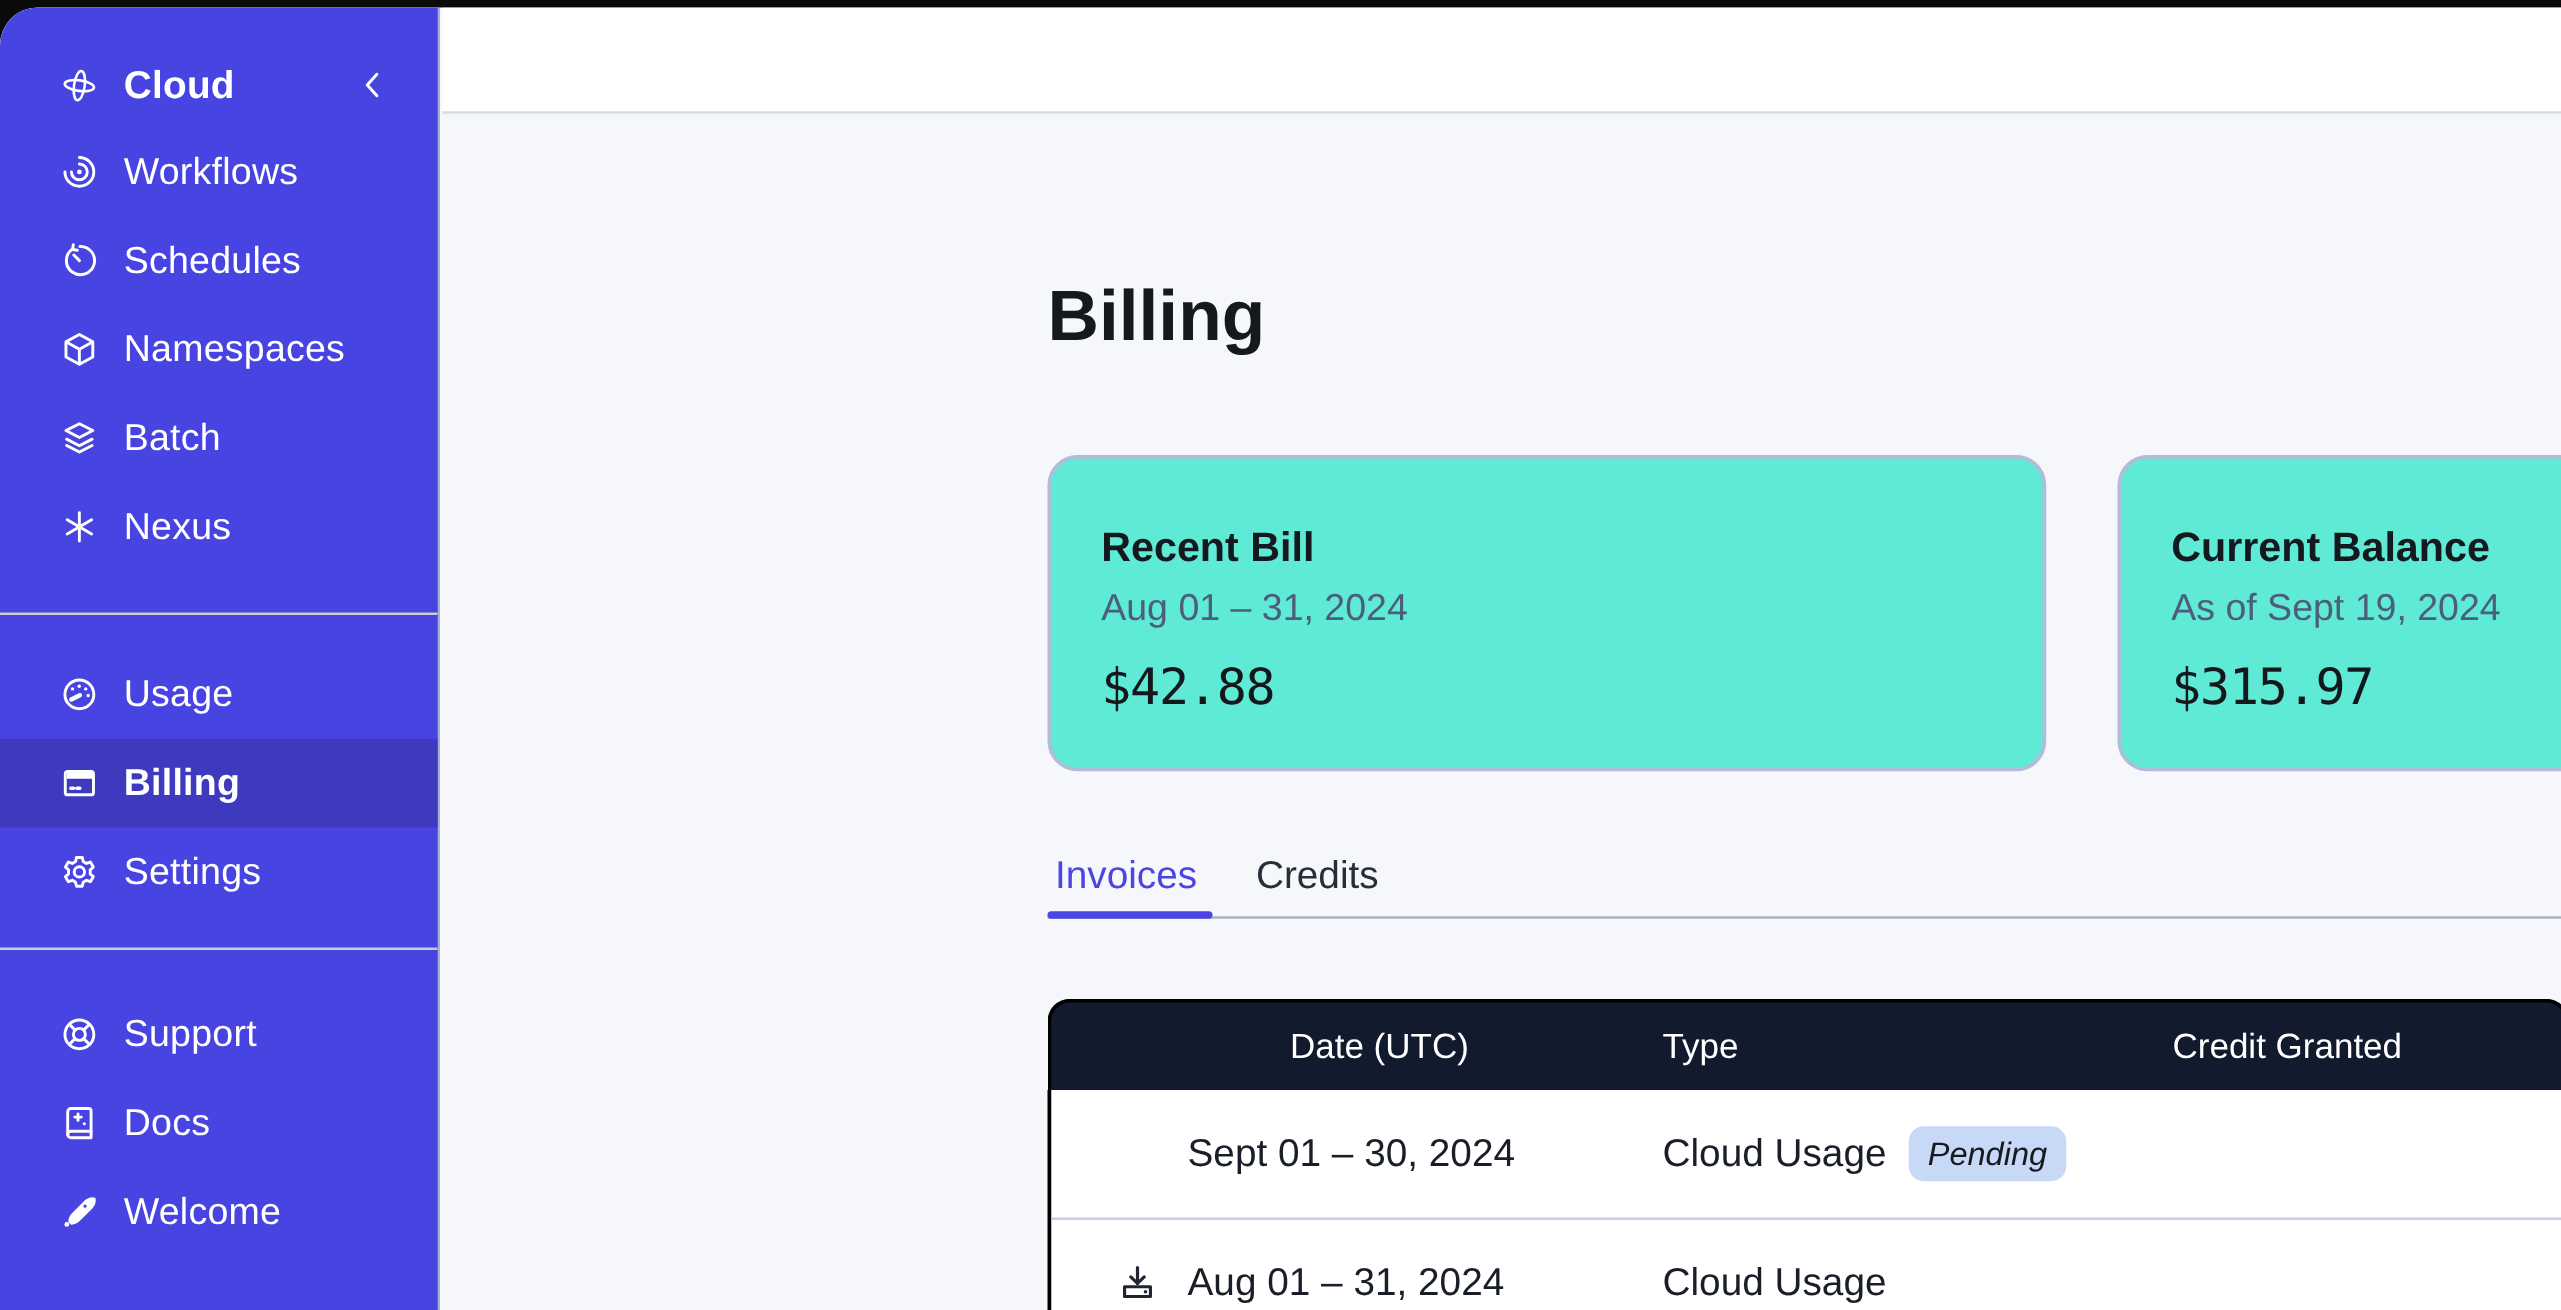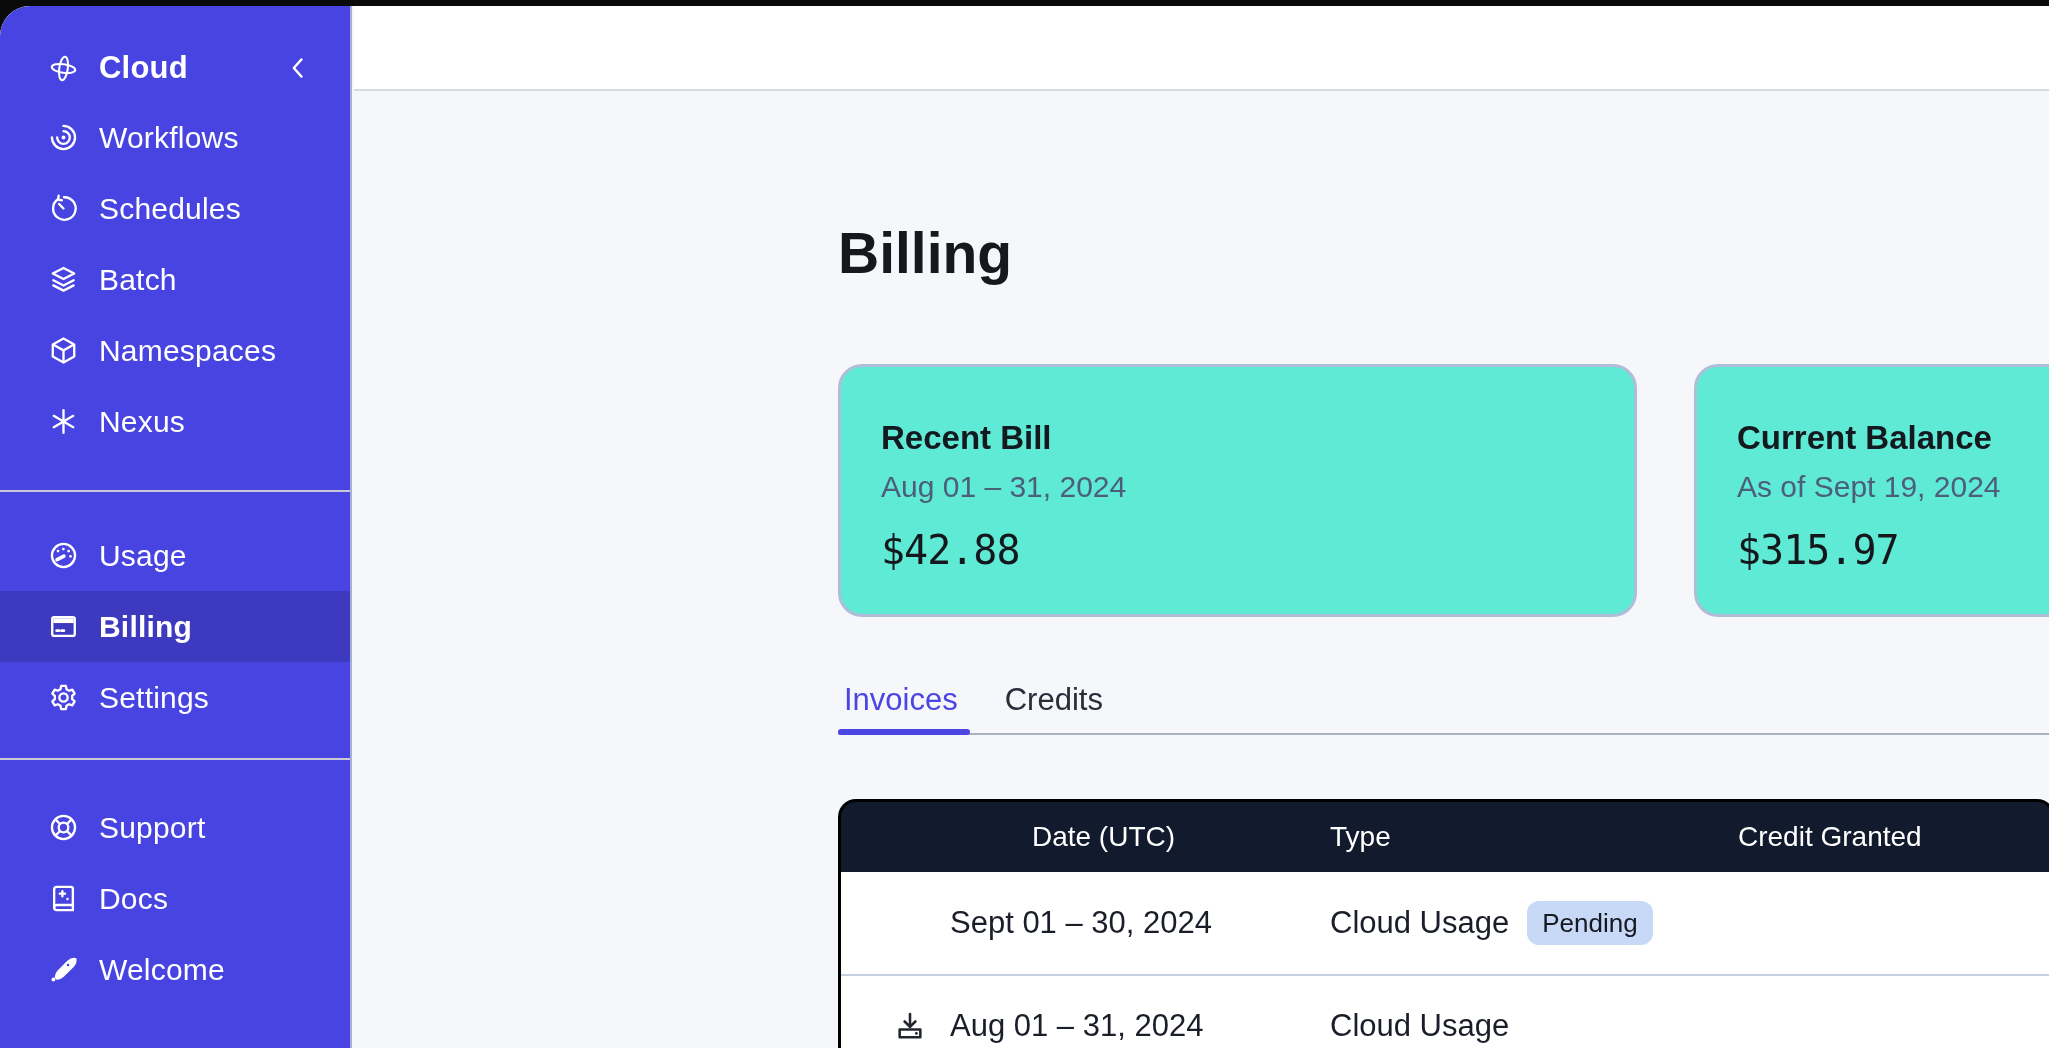--- a/index.html
+++ b/index.html
@@ -68,21 +68,21 @@
   .th1 { padding-left:41px;text-align:center; } .th2 { padding-left:5px; } .th3 { padding-left:43px; }
   .tbody { background:#fff; border-left:3px solid #000; }
   .trow { display:grid; grid-template-columns:484px 370px 1fr; align-items:center;
           height:102px; font-size:31px; color:#191E29; cursor:pointer; }
   .trow + .trow { border-top:2px solid #C6D0E0; }
   .cell-date { display:flex; align-items:flex-end; padding-left:52px; }
   .icon-slot { width:57px; flex:0 0 57px; display:flex; align-items:center; color:#20252E; }
   .icon-slot svg { width:34px; height:34px; }
   .cell-type { display:flex; align-items:center; padding-left:5px; }
   .badge { margin-left:18px; background:#C7D9F7; color:#16191F; font-size:26px;
-           font-weight:500; line-height:26px; padding:9px 15px; border-radius:12px; }
+           font-weight:500; line-height:26px; padding:9px 15px; border-radius:12px;font-style:italic; }
   svg { display:block; }
 </style>
 </head>
 <body>
 
 <div class="stage">
   <div class="window">
 
     <nav class="sidebar">
 
@@ -118,38 +118,38 @@
             <path d="M7.9 5.3a8.2 8.2 0 1 0 4.4-1.5"></path>
             <path d="M8.5 2.7l-.5 2.8 2.8.5"></path>
             <path d="M12 12L8.8 8.7"></path>
           </svg>
         </span>
         <span class="side-label">Schedules</span>
       </div>
 
       <div class="side-item">
         <span class="side-icon">
+          <svg viewBox="0 0 24 24" fill="none" stroke="currentColor" stroke-width="1.7" stroke-linejoin="round">
+            <path d="M12 3.3l7.8 4.3v8.8L12 20.7l-7.8-4.3V7.6z"></path>
+            <path d="M4.4 7.7l7.6 4.2 7.6-4.2"></path>
+            <path d="M12 11.9v8.6"></path>
+          </svg>
+        </span>
+        <span class="side-label">Namespaces</span>
+      </div>
+
+      <div class="side-item">
+        <span class="side-icon">
           <svg viewBox="0 0 24 24" fill="none" stroke="currentColor" stroke-width="1.7" stroke-linecap="round" stroke-linejoin="round">
             <path d="M12 3.6l7.8 4-7.8 4-7.8-4z"></path>
             <path d="M4.6 12.6l7.4 3.8 7.4-3.8"></path>
             <path d="M4.6 16.3l7.4 3.8 7.4-3.8"></path>
           </svg>
         </span>
         <span class="side-label">Batch</span>
-      </div>
-
-      <div class="side-item">
-        <span class="side-icon">
-          <svg viewBox="0 0 24 24" fill="none" stroke="currentColor" stroke-width="1.7" stroke-linejoin="round">
-            <path d="M12 3.3l7.8 4.3v8.8L12 20.7l-7.8-4.3V7.6z"></path>
-            <path d="M4.4 7.7l7.6 4.2 7.6-4.2"></path>
-            <path d="M12 11.9v8.6"></path>
-          </svg>
-        </span>
-        <span class="side-label">Namespaces</span>
       </div>
 
       <div class="side-item">
         <span class="side-icon">
           <svg viewBox="0 0 24 24" fill="none" stroke="currentColor" stroke-width="1.7" stroke-linecap="round">
             <path d="M12 3.8v16.4"></path>
               <path d="M4.9 7.9l14.2 8.2"></path>
               <path d="M19.1 7.9L4.9 16.1"></path>
           </svg>
         </span>

